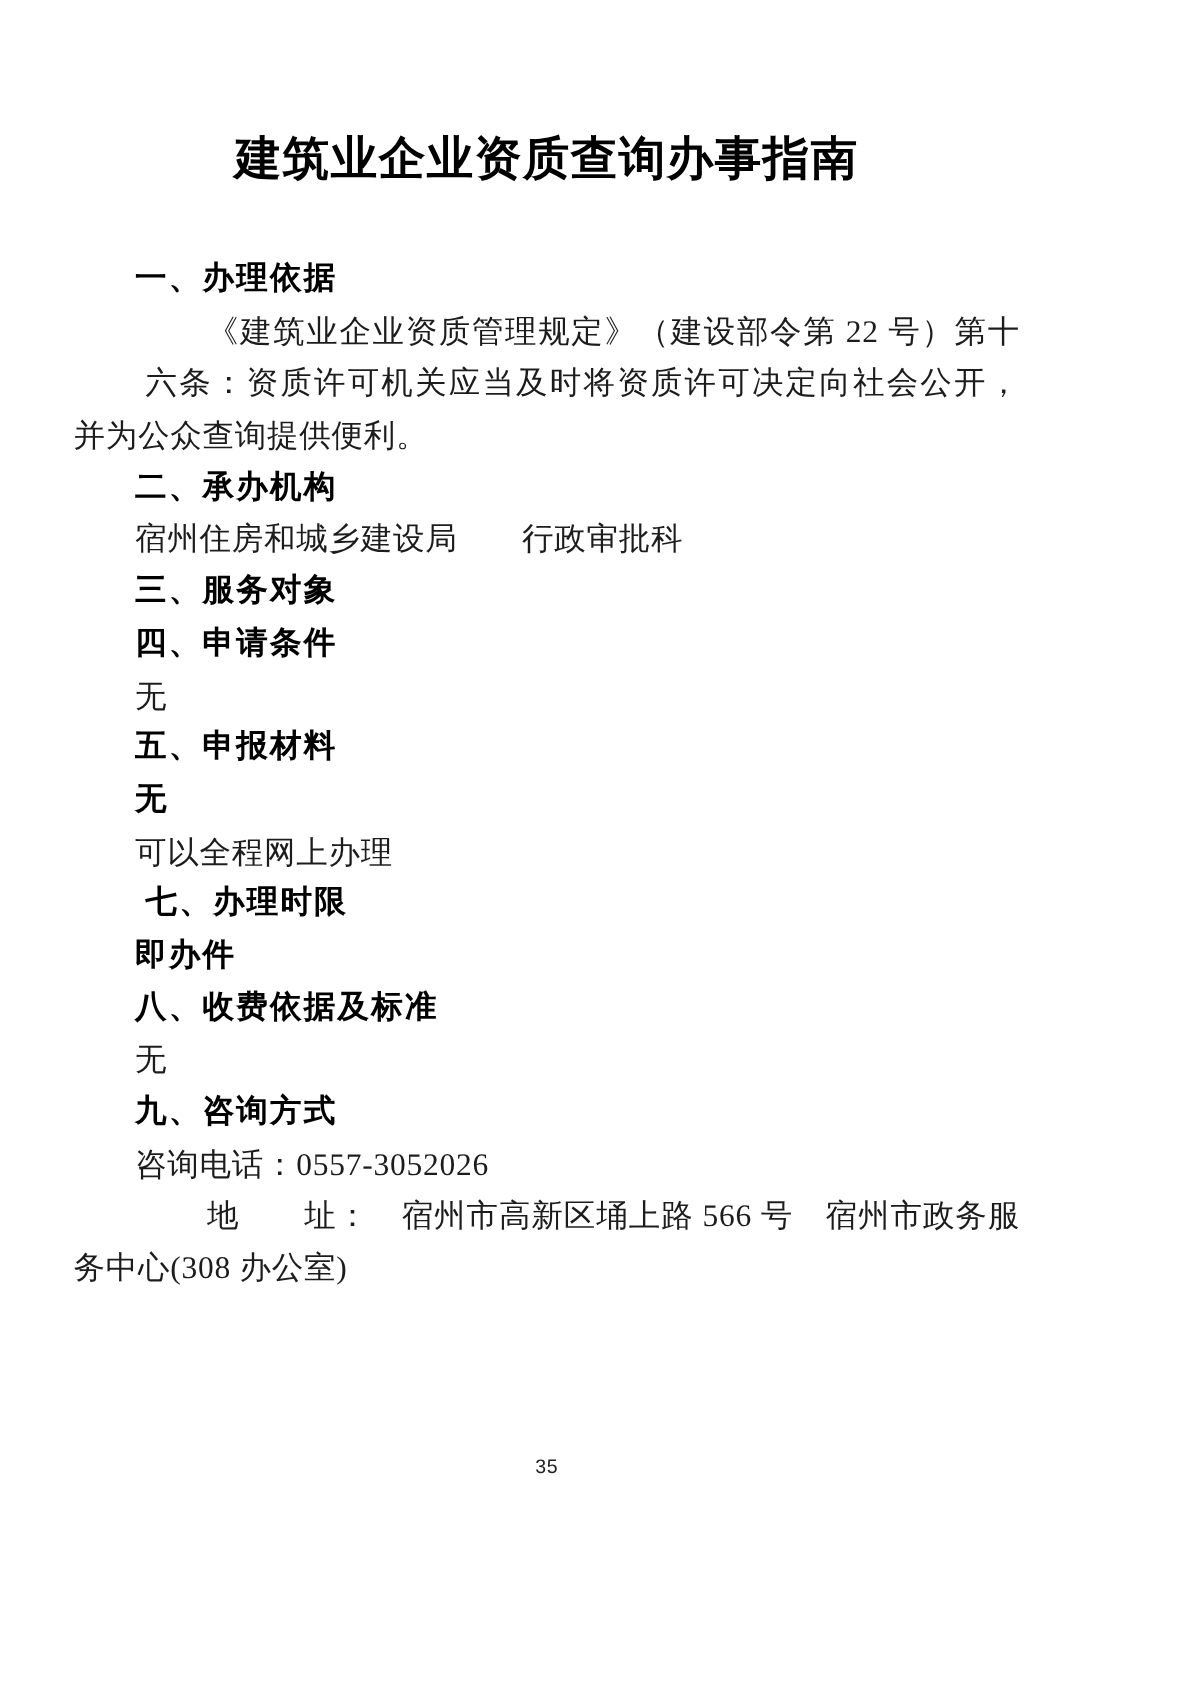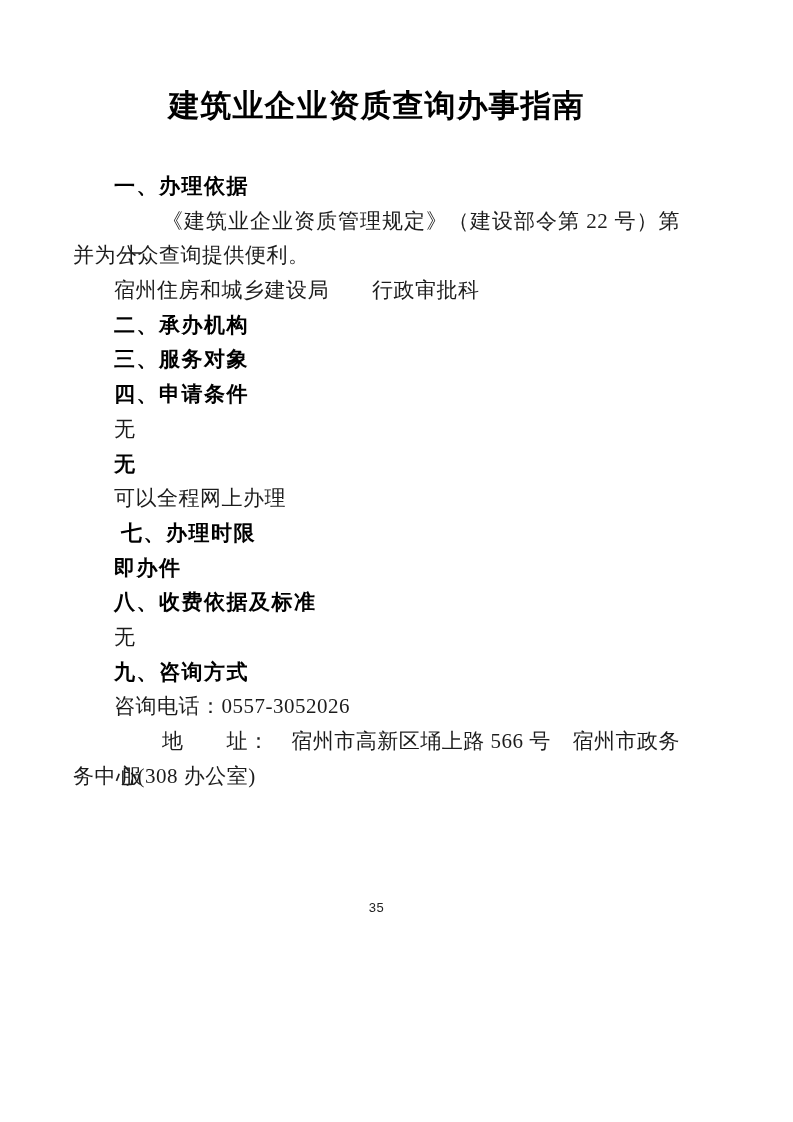--- a/index.html
+++ b/index.html
@@ -6,21 +6,21 @@
     margin: 0;
     padding: 0;
     background: #ffffff;
   }
   .page {
     position: relative;
     width: 793px;
     height: 1122px;
     background: #ffffff;
     box-sizing: border-box;
-    padding: 0 113px 0 73px;
+    padding: 0 113px 0 49px;
     overflow: hidden;
     font-family: "Liberation Serif", "DejaVu Serif", serif;
   }
   .doc-title {
     margin: 86px 0 43px 0;
     text-align: center;
     font-family: "Liberation Serif", "DejaVu Serif", serif;
     font-weight: 700;
     font-size: 31px;
     line-height: 40px;
@@ -62,30 +62,32 @@
 </style>
 </head>
 <body>
 
 <div class="page">
 
   <div class="doc-title">建筑业企业资质查询办事指南</div>
 
   <div class="line hei indent2">一、办理依据</div>
   <div class="line indent2 justify">《建筑业企业资质管理规定》（建设部令第 22 号）第十</div>
+  <div class="line justify">六条：资质许可机关应当及时将资质许可决定向社会公开，</div>
   <div class="line">并为公众查询提供便利。</div>
 
+  <div class="line hei indent2">二、承办机构</div>
   <div class="line indent2">宿州住房和城乡建设局　　行政审批科</div>
-  <div class="line hei indent2">二、承办机构</div>
 
   <div class="line hei indent2">三、服务对象</div>
 
   <div class="line hei indent2">四、申请条件</div>
   <div class="line indent2">无</div>
 
+  <div class="line hei indent2">五、申报材料</div>
   <div class="line hei indent2">无</div>
 
   <div class="line indent2">可以全程网上办理</div>
 
   <div class="line hei indent2a">七、办理时限</div>
   <div class="line hei indent2">即办件</div>
 
   <div class="line hei indent2">八、收费依据及标准</div>
   <div class="line indent2">无</div>
 

